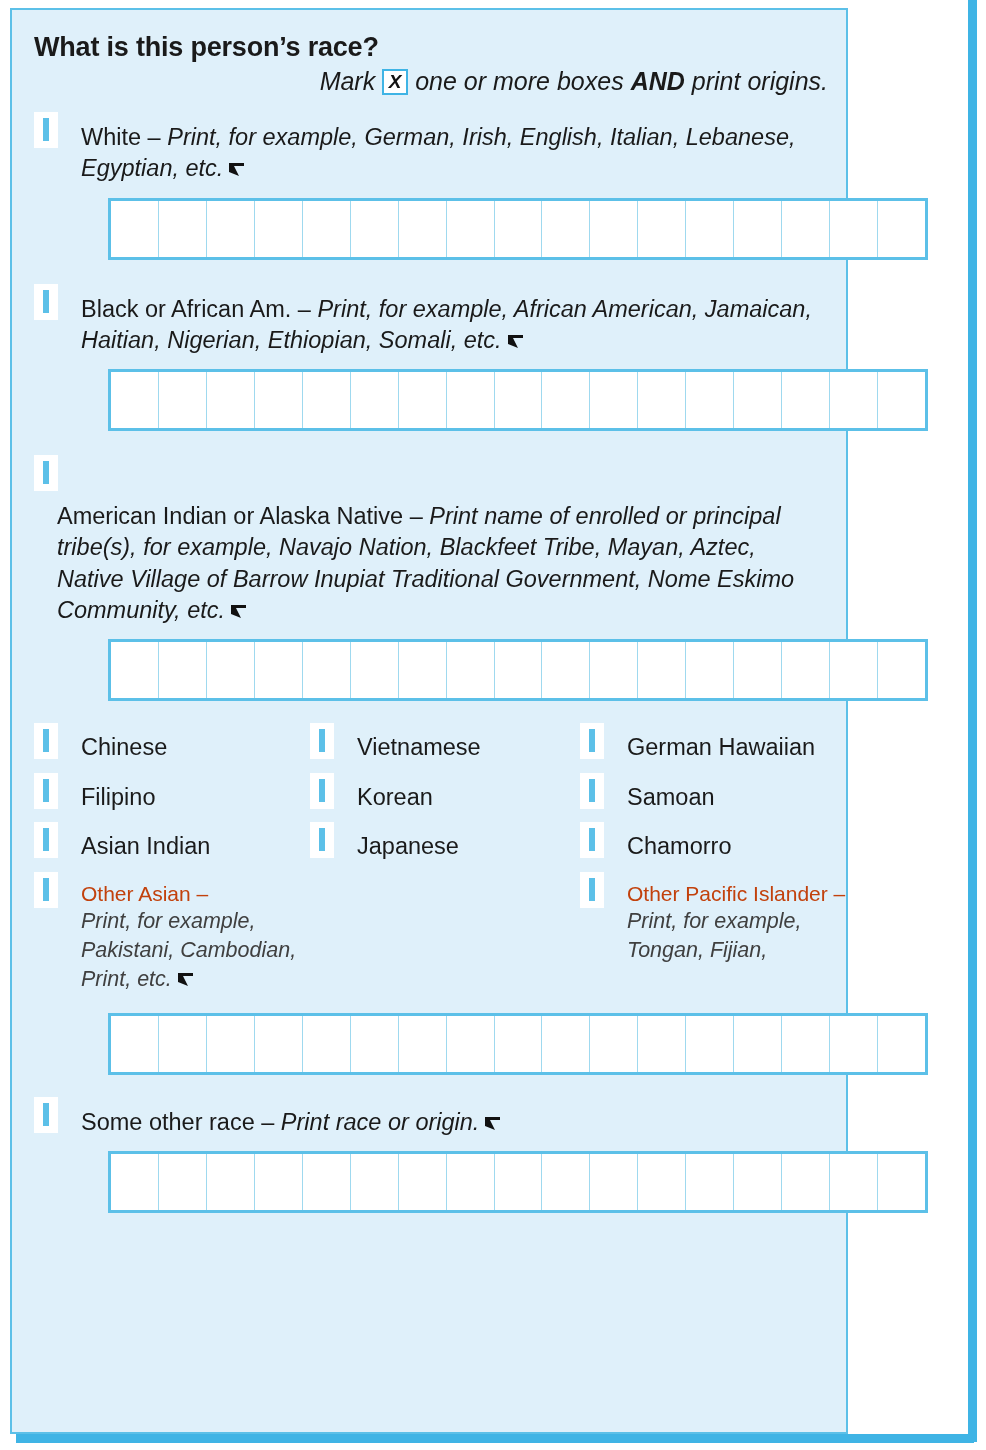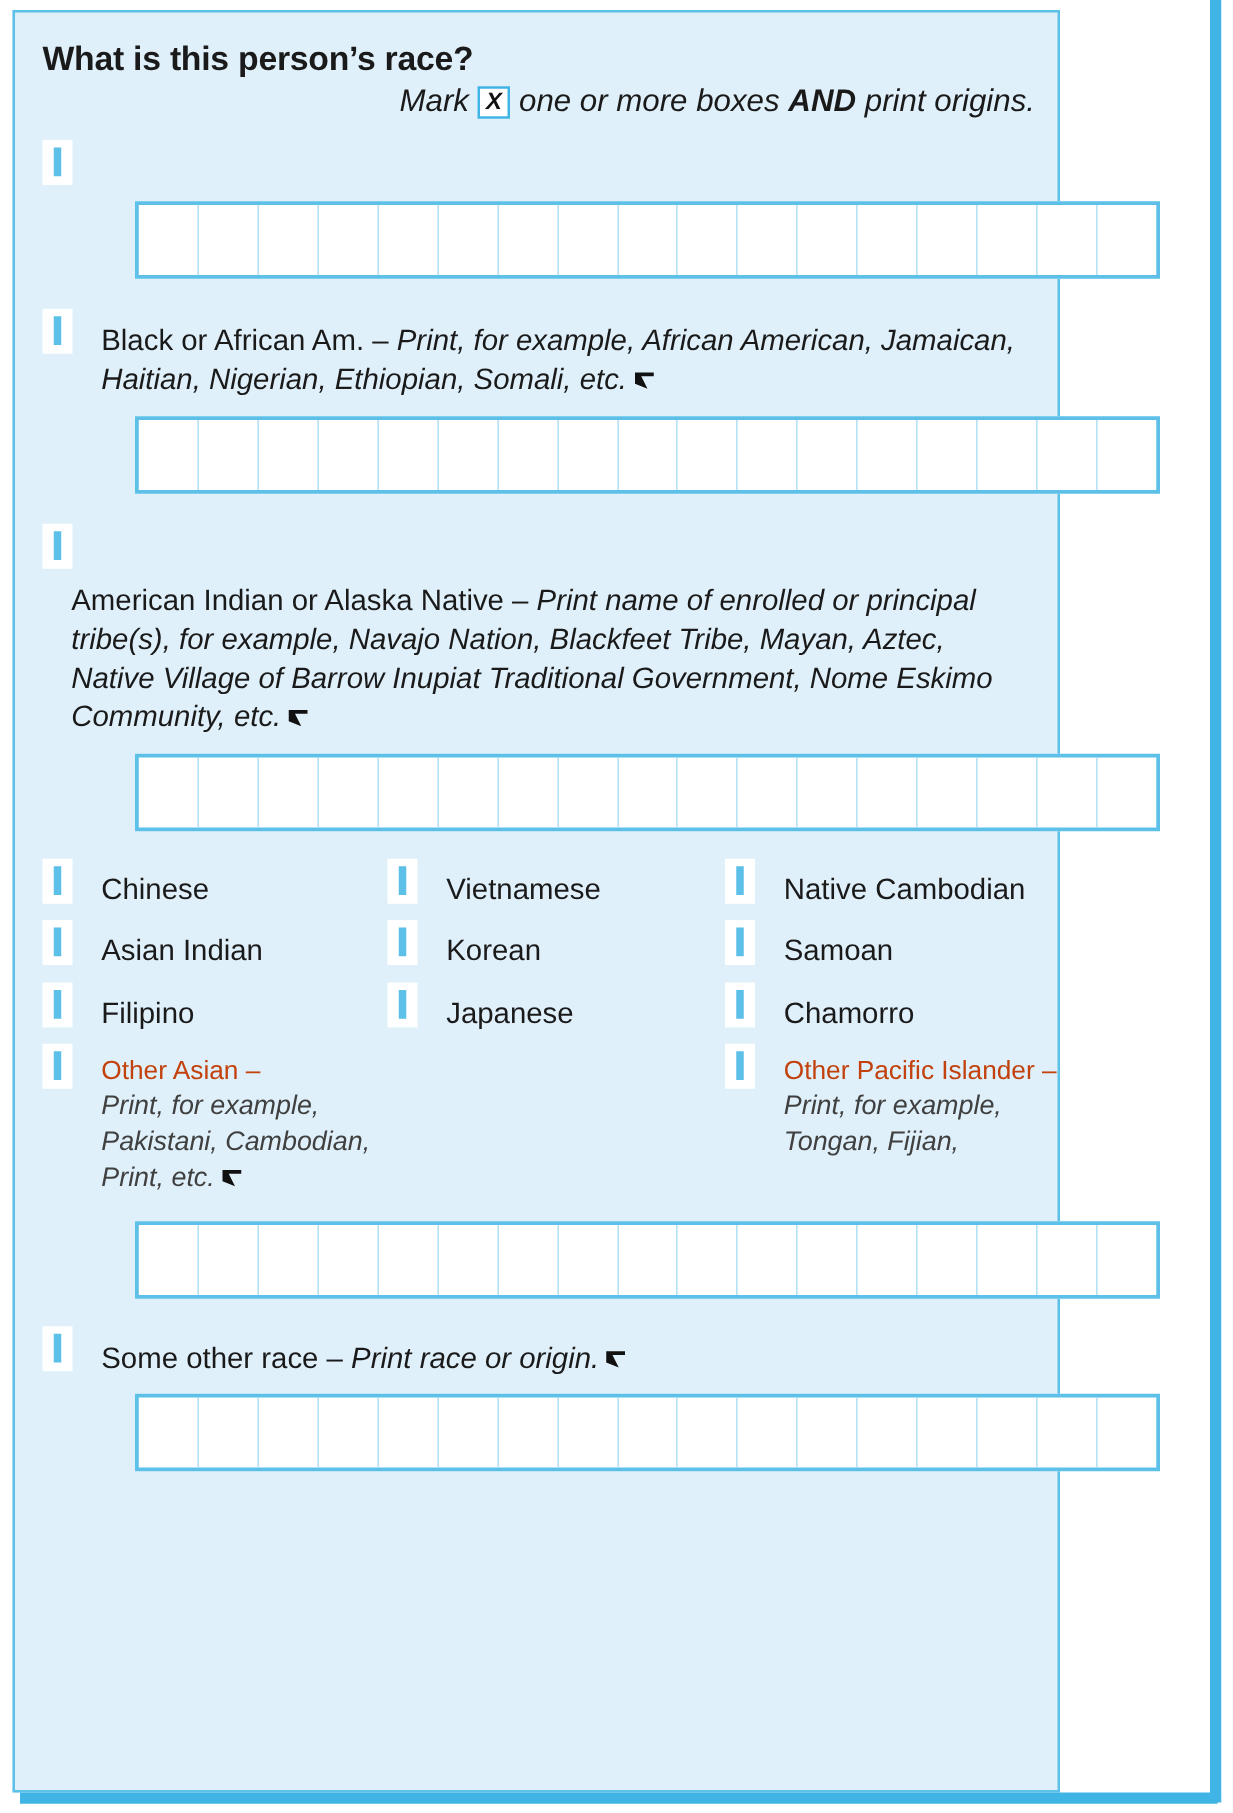--- a/index.html
+++ b/index.html
@@ -202,20 +202,25 @@
       <span class="mark-x">X</span>
       <span>one or more boxes</span>
       <span class="bold-and">AND</span>
       <span>print origins.</span>
     </div>
 
     <div class="race-row">
       <span class="cbox-pad">
         <span class="cbox"></span>
       </span>
+      <div class="race-label">
+        <span>White – </span><span class="it">Print, for example, German, Irish, English, Italian, Lebanese, Egyptian, etc.</span><span class="arrow"><svg width="19" height="19" viewBox="0 0 19 19">
+              <path d="M2 3 L17 3 L17 6 L7 6 L12 16 L2 12 Z" fill="#111"></path>
+            </svg></span>
+      </div>
     </div>
     <div class="writein">
       <span class="cell"></span>
         <span class="cell"></span>
         <span class="cell"></span>
         <span class="cell"></span>
         <span class="cell"></span>
         <span class="cell"></span>
         <span class="cell"></span>
         <span class="cell"></span>
@@ -292,25 +297,25 @@
 
     <div class="grid-group" style="height:290px;">
 
       <div class="gcol c1">
         <div class="g-item">
           <span class="cbox-pad"><span class="cbox"></span></span>
           <span class="g-label">Chinese</span>
         </div>
         <div class="g-item">
           <span class="cbox-pad"><span class="cbox"></span></span>
+          <span class="g-label">Filipino</span>
+        </div>
+        <div class="g-item">
+          <span class="cbox-pad"><span class="cbox"></span></span>
           <span class="g-label">Asian Indian</span>
-        </div>
-        <div class="g-item">
-          <span class="cbox-pad"><span class="cbox"></span></span>
-          <span class="g-label">Filipino</span>
         </div>
         <div class="g-item">
           <span class="cbox-pad"><span class="cbox"></span></span>
           <span class="g-label-block">
             <div class="main">Other Asian –</div>
             <div class="sub">Print, for example,</div>
             <div class="sub">Pakistani, Cambodian,</div>
             <div class="sub"><span>Print, etc.</span><span class="arrow"><svg width="19" height="19" viewBox="0 0 19 19">
                     <path d="M2 3 L17 3 L17 6 L7 6 L12 16 L2 12 Z" fill="#111"></path>
                   </svg></span></div>
@@ -329,21 +334,21 @@
         </div>
         <div class="g-item">
           <span class="cbox-pad"><span class="cbox"></span></span>
           <span class="g-label">Japanese</span>
         </div>
       </div>
 
       <div class="gcol c3">
         <div class="g-item">
           <span class="cbox-pad"><span class="cbox"></span></span>
-          <span class="g-label">Native Cambodian</span>
+          <span class="g-label">German Hawaiian</span>
         </div>
         <div class="g-item">
           <span class="cbox-pad"><span class="cbox"></span></span>
           <span class="g-label">Samoan</span>
         </div>
         <div class="g-item">
           <span class="cbox-pad"><span class="cbox"></span></span>
           <span class="g-label">Chamorro</span>
         </div>
         <div class="g-item">

